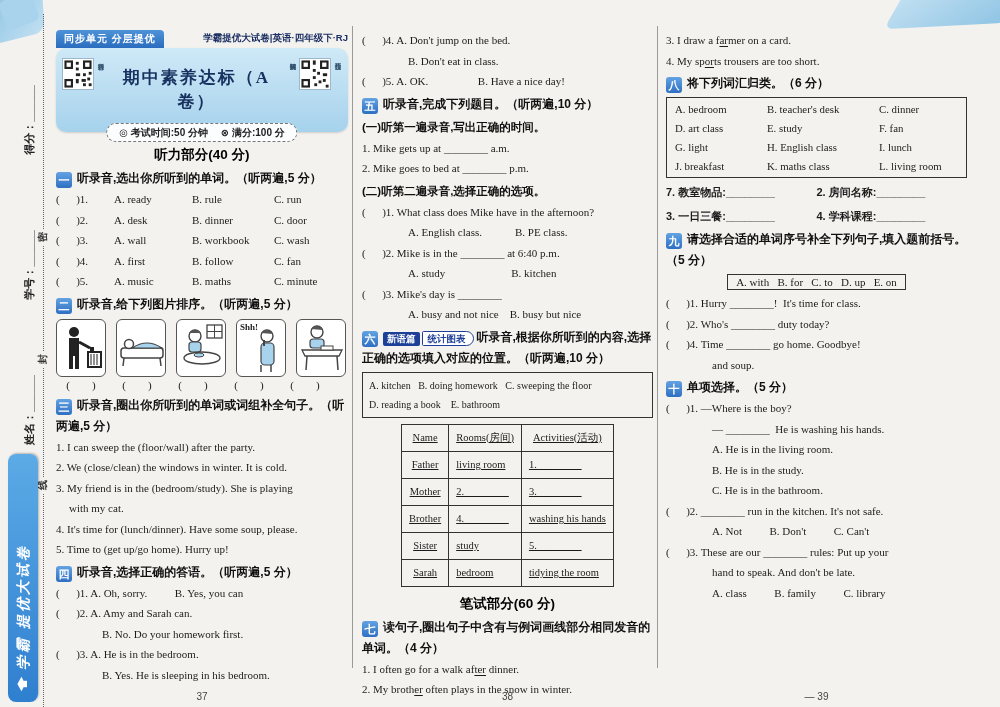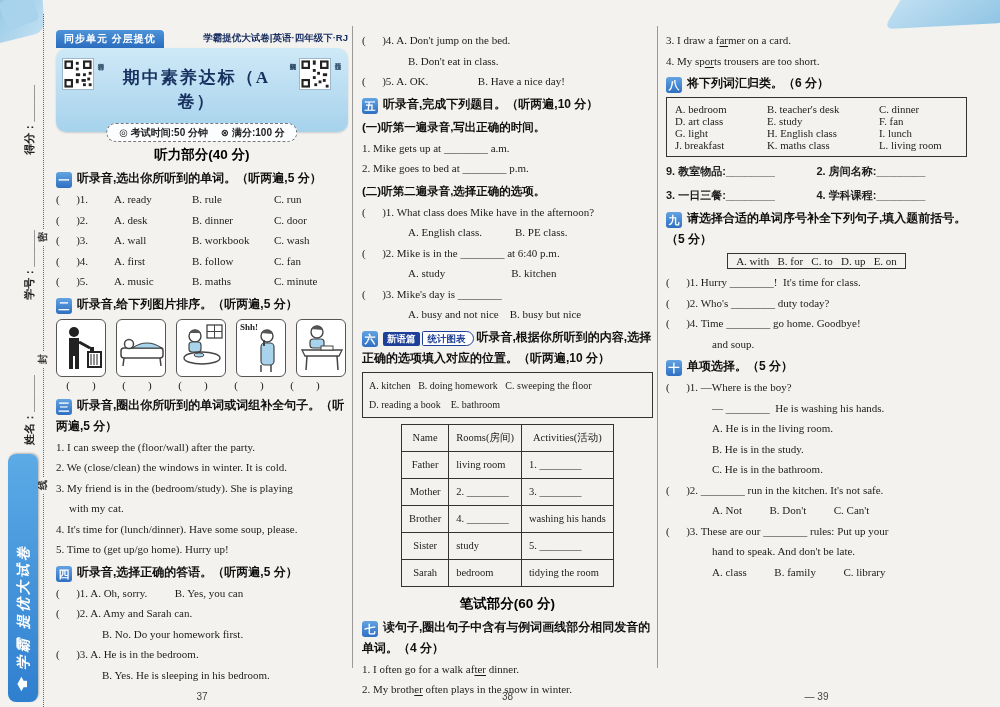--- a/index.html
+++ b/index.html
@@ -78,25 +78,25 @@
   .pic{width:50px;height:58px;border:1.5px solid #555;border-radius:6px;background:#fff;
        position:relative;box-sizing:border-box;overflow:hidden;}
   .pic svg{position:absolute;left:0;top:0;}
   .shh{position:absolute;left:3px;top:2px;font:bold 9px "Liberation Serif",serif;color:#222;}
   .parens{display:flex;gap:6px;line-height:16px;}
   .parens span{width:50px;text-align:center;white-space:pre;}
   
   .obox{border:1.3px solid #333;padding:3px 6px;margin:3px 0;font-size:10px;}
   .obox .ln{line-height:19px;}
   .tbl{border-collapse:collapse;margin:6px auto 2px;font-size:10.5px;}
-  .tbl td,.tbl th{border:1px solid #333;padding:3px 7px;height:20px;font-weight:normal;white-space:pre;}
+  .tbl td,.tbl th{border:1px solid #333;padding:3px 7px;height:20px;font-weight:normal;white-space:pre;text-decoration:underline;}
   .tbl th{text-align:center;}
   .td-c{text-align:center;}
   .wbox{border:1.3px solid #333;padding:5px 8px;margin:3px 0 4px;display:grid;
-        grid-template-columns:92px 112px auto;font-size:10.8px;}
+        grid-template-columns:92px 112px auto;row-gap:7px;font-size:10.8px;}
   .cats{display:grid;grid-template-columns:1fr 1fr;row-gap:3px;
         font:bold 11px/21px "Liberation Sans","DejaVu Sans",sans-serif;white-space:pre;}
   .cbox{width:fit-content;margin:3px auto;border:1px solid #333;padding:1px 8px;white-space:pre;font-size:11px;}
 </style>
 </head>
 <body>
 
 <div class="dec-tl"></div>
 <div class="dec-tl2"></div>
 <div class="dec-tr"></div>
@@ -394,21 +394,21 @@
       <span>F. fan</span>
     <span>G. light</span>
       <span>H. English class</span>
       <span>I. lunch</span>
     <span>J. breakfast</span>
       <span>K. maths class</span>
       <span>L. living room</span>
   </div>
 
   <div class="cats">
-    <span>9. 教室物品:________</span>
+    <span>7. 教室物品:________</span>
     <span>2. 房间名称:________</span>
     <span>3. 一日三餐:________</span>
     <span>4. 学科课程:________</span>
   </div>
 
   <div class="hd"><span class="bdg">九</span><span>请选择合适的单词序号补全下列句子,填入题前括号。（5 分）</span></div>
   <div class="cbox">A. with   B. for   C. to   D. up   E. on</div>
   <div class="ln">(      )1. Hurry ________!  It's time for class.</div>
   <div class="ln">(      )2. Who's ________ duty today?</div>
   <div class="ln">(      )4. Time ________ go home. Goodbye!</div>

